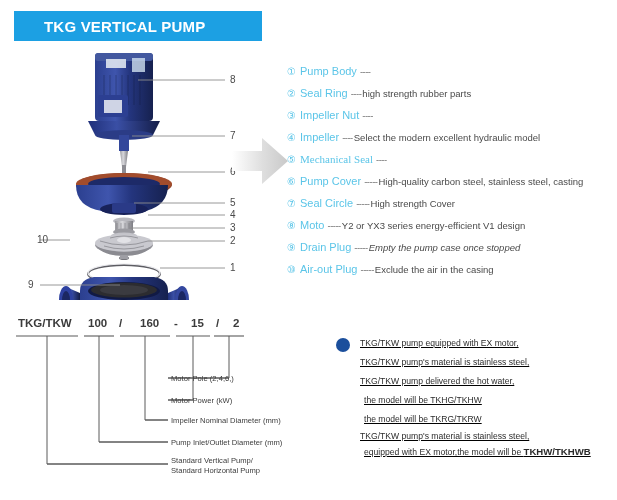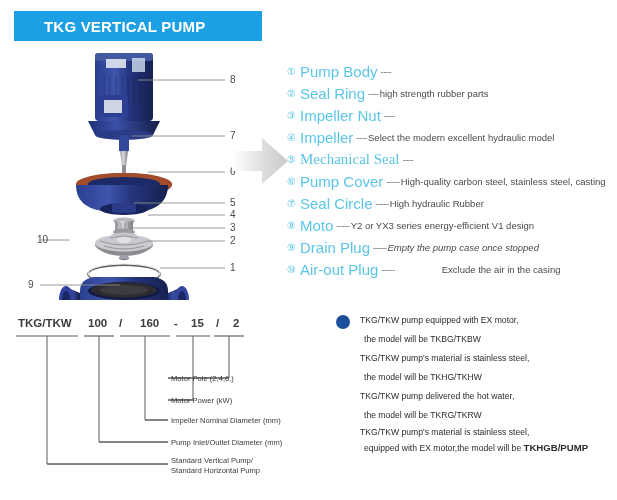--- a/index.html
+++ b/index.html
@@ -54,21 +54,21 @@
   }
   .legend-num{
     color:#5BC5E8;
     font-size:10px;
     width:13px;
     flex:none;
     font-family:"DejaVu Sans", sans-serif;
   }
   .legend-label{
     color:#5BC5E8;
-    font-size:15px;
+    font-size:11px;
     margin-right:3px;
   }
   .legend-dash{color:#6e6e6e;font-size:9.5px;margin-right:1px;letter-spacing:-.5px;}
   .legend-desc{color:#4a4a4a;font-size:9.5px;}
 
   
   #nomenclature{position:absolute;left:0;top:305px;width:330px;height:195px;}
   #nomenclature svg{display:block;}
   .code-txt{
     font-family:"Liberation Sans", sans-serif;
@@ -76,21 +76,21 @@
     font-weight:bold;
     fill:#3b3b3b;
   }
   .lead-txt{
     font-family:"Liberation Sans", sans-serif;
     font-size:7.6px;
     fill:#3b3b3b;
   }
 
   
-  #notes{position:absolute;left:336px;top:311px;width:281px;}
+  #notes{position:absolute;left:336px;top:334px;width:281px;text-decoration:underline;}
   #note-dot{
     position:absolute;left:0px;top:4px;
     width:14px;height:14px;border-radius:50%;
     background:#1B4F9C;
   }
   .note-line{
     font-size:8.6px;
     color:#2b2b2b;
     line-height:19px;
     height:19px;
@@ -302,39 +302,39 @@
     <div class="legend-row">
       <span class="legend-num" style="color: rgb(91, 197, 232);">⑥</span>
       <span class="legend-label" style="color: rgb(91, 197, 232);">Pump Cover</span>
       <span class="legend-dash">-----</span>
       <span class="legend-desc" style="color: rgb(74, 74, 74);">High-quality carbon steel, stainless steel, casting</span>
     </div>
     <div class="legend-row">
       <span class="legend-num" style="color: rgb(91, 197, 232);">⑦</span>
       <span class="legend-label" style="color: rgb(91, 197, 232);">Seal Circle</span>
       <span class="legend-dash">-----</span>
-      <span class="legend-desc" style="color: rgb(74, 74, 74);">High hydraulic Rubber</span>
+      <span class="legend-desc" style="color: rgb(74, 74, 74);">High strength Cover</span>
     </div>
     <div class="legend-row">
       <span class="legend-num" style="color: rgb(91, 197, 232);">⑧</span>
       <span class="legend-label" style="color: rgb(91, 197, 232);">Moto</span>
       <span class="legend-dash">-----</span>
       <span class="legend-desc" style="color: rgb(74, 74, 74);">Y2 or YX3 series energy-efficient V1 design</span>
     </div>
     <div class="legend-row">
       <span class="legend-num" style="color: rgb(91, 197, 232);">⑨</span>
       <span class="legend-label" style="color: rgb(91, 197, 232);">Drain Plug</span>
       <span class="legend-dash">-----</span>
       <span class="legend-desc" style="color: rgb(74, 74, 74); font-style: italic;">Empty the pump case once stopped</span>
     </div>
     <div class="legend-row">
       <span class="legend-num" style="color: rgb(91, 197, 232);">⑩</span>
       <span class="legend-label" style="color: rgb(91, 197, 232);">Air-out Plug</span>
       <span class="legend-dash">-----</span>
-      <span class="legend-desc" style="color: rgb(74, 74, 74); margin-left: 46px;">Exclude the air in the casing</span>
+      <span class="legend-desc" style="color: rgb(74, 74, 74);">Exclude the air in the casing</span>
     </div>
   </div>
 
   <div id="nomenclature">
     <svg width="330" height="195" viewBox="0 0 330 195" xmlns="http://www.w3.org/2000/svg">
 
       <text class="code-txt" x="18" y="22">TKG/TKW</text>
       <text class="code-txt" x="88" y="22">100</text>
       <text class="code-txt" x="119" y="22">/</text>
       <text class="code-txt" x="140" y="22">160</text>
@@ -377,24 +377,23 @@
       <text class="lead-txt" x="171" y="118">Impeller Nominal Diameter (mm)</text>
       <text class="lead-txt" x="171" y="140">Pump Inlet/Outlet Diameter (mm)</text>
       <text class="lead-txt" x="171" y="158">Standard Vertical  Pump/</text>
       <text class="lead-txt" x="171" y="168">Standard  Horizontal Pump</text>
     </svg>
   </div>
 
   <div id="notes">
     <div id="note-dot" style="background: rgb(27, 79, 156);"></div>
     <div class="note-line">TKG/TKW pump equipped with EX motor,</div>
-    <div class="note-line indent">the model will be TKBG/TKBW</div>
     <div class="note-line">TKG/TKW pump's material is stainless steel,</div>
+    <div class="note-line">TKG/TKW pump delivered the hot water,</div>
     <div class="note-line indent">the model will be TKHG/TKHW</div>
-    <div class="note-line">TKG/TKW pump delivered the hot water,</div>
     <div class="note-line indent">the model will be TKRG/TKRW</div>
     <div class="note-line tight">TKG/TKW pump's material is stainless steel,</div>
     <div class="note-line indent tight">
-      <span>equipped with EX motor,the model will be </span><span class="note-strong">TKHGB/PUMP</span>
+      <span>equipped with EX motor,the model will be </span><span class="note-strong">TKHW/TKHWB</span>
     </div>
   </div>
 
 </div>
 
 </body></html>

